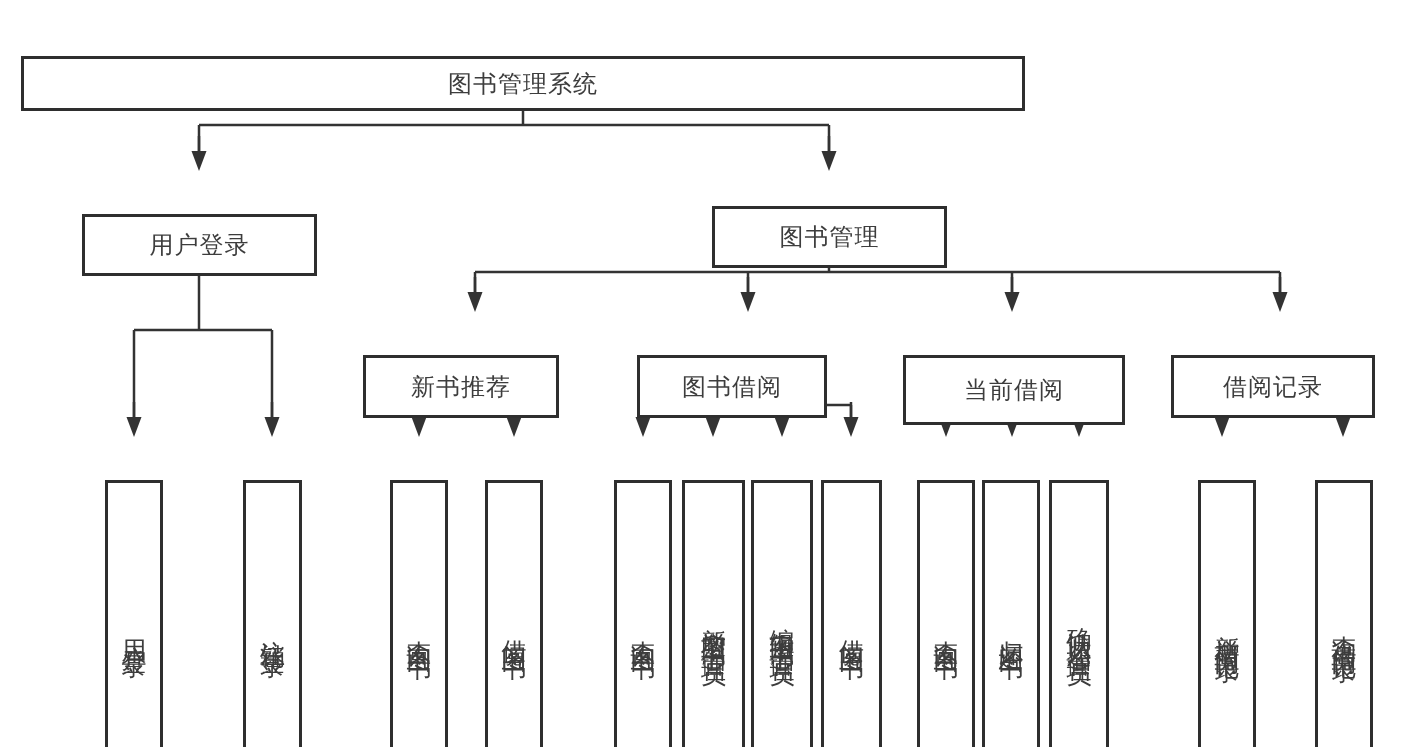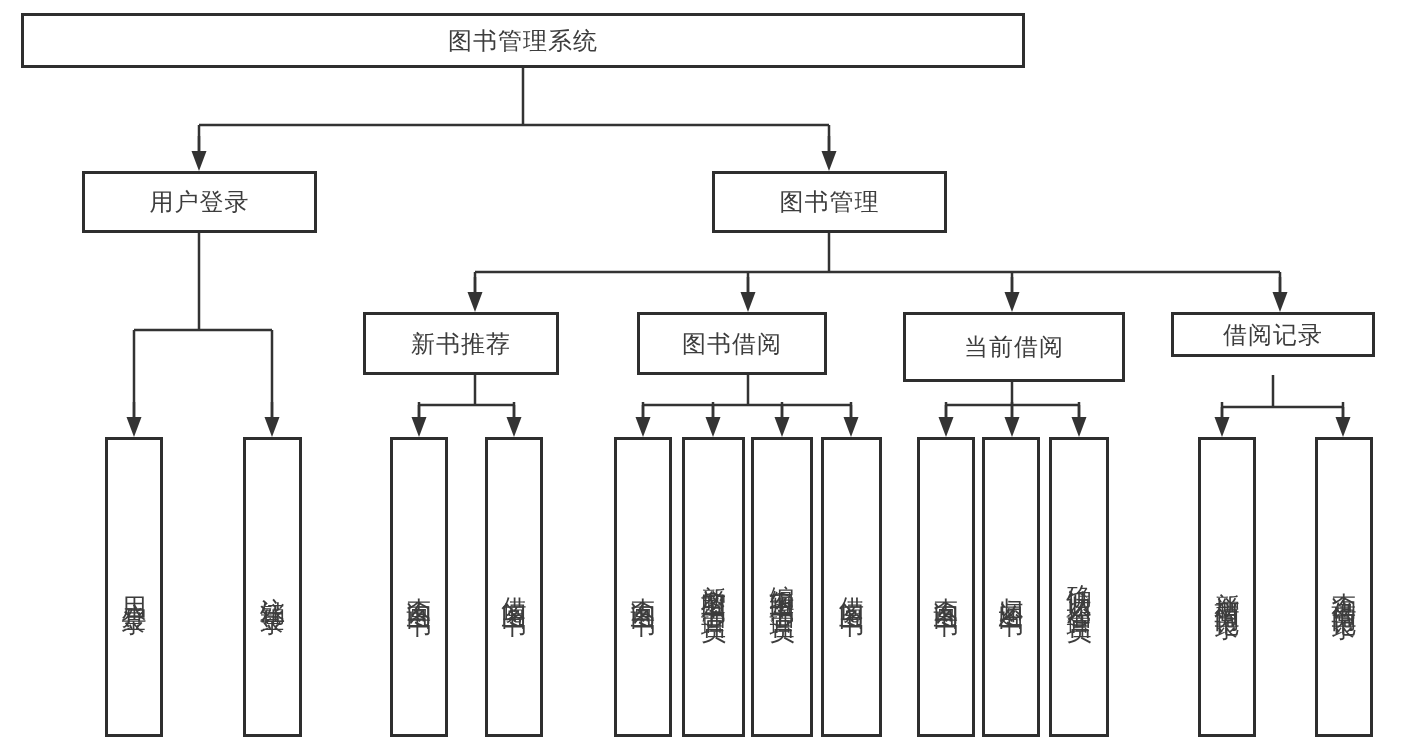--- a/index.html
+++ b/index.html
@@ -24,20 +24,21 @@
   .node {
     position: absolute;
     box-sizing: border-box;
     background: var(--box-fill, #ffffff);
     border: 3px solid var(--box-border, #333333);
     display: flex;
     align-items: center;
     justify-content: center;
     z-index: 2;
     color: var(--text, #3d3d3d);
+    margin-top: 43px;
   }
   .node .lbl {
     white-space: nowrap;
   }
   .node.h .lbl {
     font-size: 24px;
     letter-spacing: 1px;
   }
   .node.v .lbl {
     writing-mode: vertical-rl;
@@ -133,39 +134,39 @@
       <path d="M1343,407 V425" stroke="#333333" stroke-width="2.5" fill="none"></path>
       <path d="M1343,402 V425" stroke="#333333" stroke-width="2.5" fill="none"></path>
       <polygon points="1335.5,417 1350.5,417 1343,437" fill="#333333"></polygon>
     </svg>
 <div class="node h" style="left: 21px; top: 13px; width: 1004px; height: 55px;">
     <span class="lbl">图书管理系统</span>
   </div>
     <div class="node h" style="left: 82px; top: 171px; width: 235px; height: 62px;">
     <span class="lbl">用户登录</span>
   </div>
-    <div class="node h" style="left: 712px; top: 171px; width: 235px; height: 62px;">
+    <div class="node h" style="left: 712px; top: 163px; width: 235px; height: 62px;">
     <span class="lbl">图书管理</span>
   </div>
     <div class="node v" style="left: 105px; top: 437px; width: 58px; height: 300px;">
     <span class="lbl">用户登录</span>
   </div>
     <div class="node v" style="left: 243px; top: 437px; width: 59px; height: 300px;">
     <span class="lbl">注销登录</span>
   </div>
     <div class="node h" style="left: 363px; top: 312px; width: 196px; height: 63px;">
     <span class="lbl">新书推荐</span>
   </div>
     <div class="node h" style="left: 637px; top: 312px; width: 190px; height: 63px;">
     <span class="lbl">图书借阅</span>
   </div>
     <div class="node h" style="left: 903px; top: 312px; width: 222px; height: 70px;">
     <span class="lbl">当前借阅</span>
   </div>
-    <div class="node h" style="left: 1171px; top: 312px; width: 204px; height: 45px;">
+    <div class="node h" style="left: 1171px; top: 312px; width: 204px; height: 63px;">
     <span class="lbl">借阅记录</span>
   </div>
     <div class="node v" style="left: 390px; top: 437px; width: 58px; height: 300px;">
     <span class="lbl">查询图书</span>
   </div>
     <div class="node v" style="left: 485px; top: 437px; width: 58px; height: 300px;">
     <span class="lbl">借阅图书</span>
   </div>
     <div class="node v" style="left: 614px; top: 437px; width: 58px; height: 300px;">
     <span class="lbl">查询图书</span>

